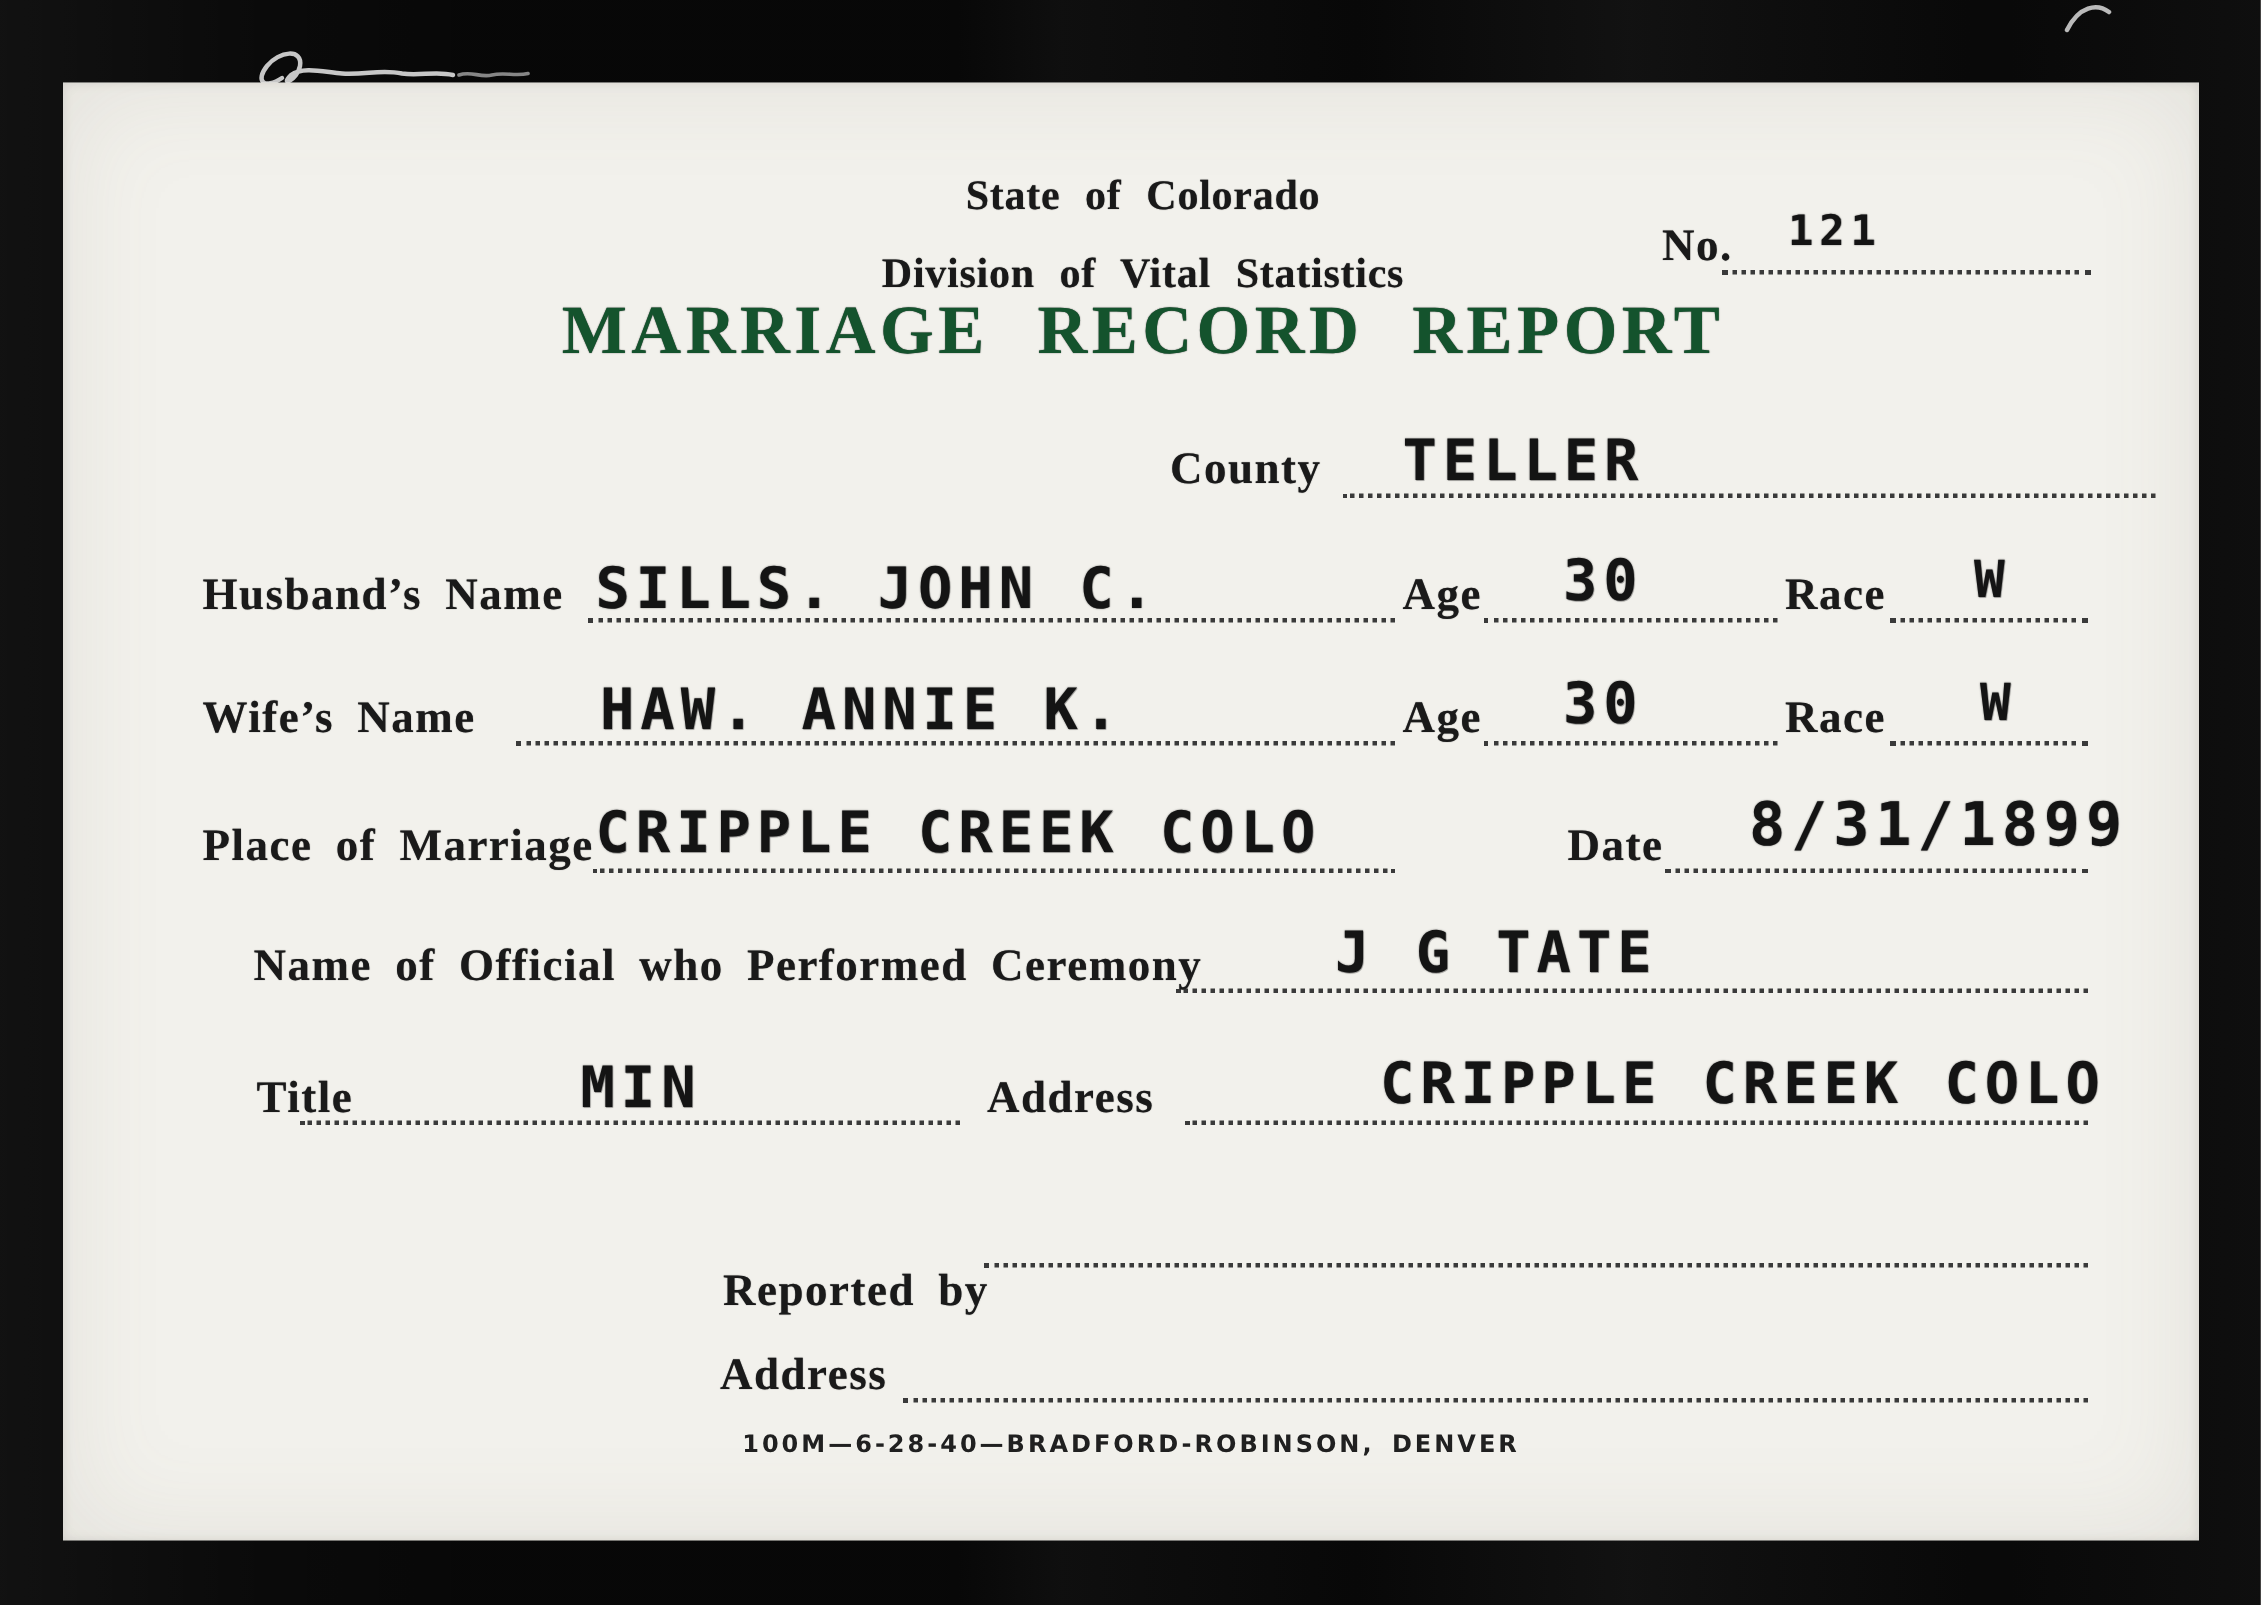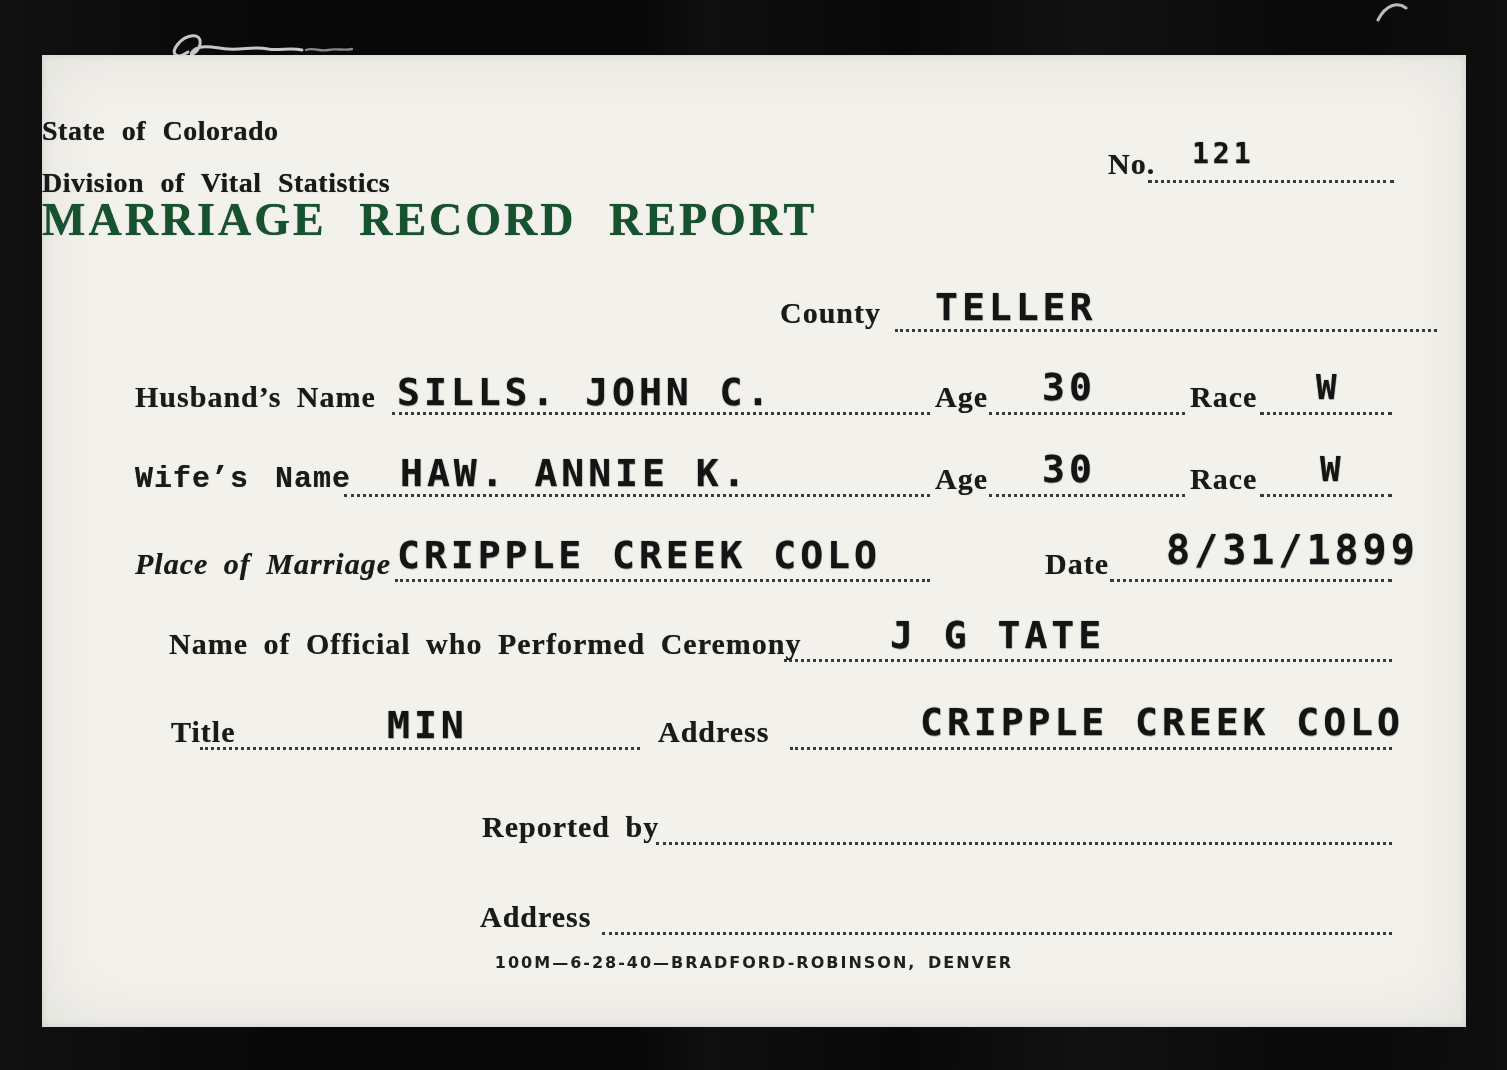--- a/index.html
+++ b/index.html
@@ -32,21 +32,21 @@
     height: 972px;
     background: #f2f1ec;
     box-shadow:
       inset 0 0 70px rgba(120,115,100,0.12),
       inset 0 0 8px rgba(0,0,0,0.10);
   }
   .card * { position: absolute; }
   .hdr-center {
     left: 0;
     width: 1440px;
-    text-align: left;
+    text-align: center;
     white-space: nowrap;
   }
   .hdr-small {
     font: 700 28px "Liberation Serif", serif;
     color: #191919;
     word-spacing: 9px;
     letter-spacing: 0.5px;
     text-shadow: 0 0 0.7px rgba(20,20,20,0.7);
   }
   .hdr-title {
@@ -118,49 +118,49 @@
   <div class="label" style="left:93px; top:325px;">Husband’s Name</div>
   <div class="dots" style="left:350px; top:357px; width:538px;"></div>
   <div class="typed" style="left:355px; top:315px;">SILLS. JOHN C.</div>
   <div class="label" style="left:893px; top:325px;">Age</div>
   <div class="dots" style="left:947px; top:357px; width:196px;"></div>
   <div class="typed" style="left:1000px; top:310px;">30</div>
   <div class="label" style="left:1148px; top:325px;">Race</div>
   <div class="dots" style="left:1218px; top:357px; width:132px;"></div>
   <div class="typed" style="left:1274px; top:312px; font-size:34px;">W</div>
 
-  <div class="label" style="left:93px; top:407px;font-family:Liberation Mono, monospace;">Wife’s Name</div>
+  <div class="label" style="left:93px; top:407px;">Wife’s Name</div>
   <div class="dots" style="left:302px; top:439px; width:586px;"></div>
   <div class="typed" style="left:358px; top:396px;">HAW. ANNIE K.</div>
   <div class="label" style="left:893px; top:407px;">Age</div>
   <div class="dots" style="left:947px; top:439px; width:196px;"></div>
   <div class="typed" style="left:1000px; top:392px;">30</div>
   <div class="label" style="left:1148px; top:407px;">Race</div>
   <div class="dots" style="left:1218px; top:439px; width:132px;"></div>
   <div class="typed" style="left:1278px; top:394px; font-size:34px;">W</div>
 
-  <div class="label" style="left:93px; top:492px;font-style:italic;">Place of Marriage</div>
+  <div class="label" style="left:93px; top:492px;">Place of Marriage</div>
   <div class="dots" style="left:353px; top:524px; width:535px;"></div>
   <div class="typed" style="left:355px; top:478px;">CRIPPLE CREEK COLO</div>
   <div class="label" style="left:1003px; top:492px;">Date</div>
   <div class="dots" style="left:1068px; top:524px; width:282px;"></div>
   <div class="typed" style="left:1124px; top:472px; font-size:40px;">8/31/1899</div>
 
   <div class="label" style="left:93px; top:572px;margin-left:34px;">Name of Official who Performed Ceremony</div>
   <div class="dots" style="left:742px; top:604px; width:608px;"></div>
   <div class="typed" style="left:848px; top:558px;">J G TATE</div>
 
   <div class="label" style="left:93px; top:660px;margin-left:36px;">Title</div>
   <div class="dots" style="left:158px; top:692px; width:440px;"></div>
   <div class="typed" style="left:345px; top:648px;">MIN</div>
   <div class="label" style="left:616px; top:660px;">Address</div>
   <div class="dots" style="left:748px; top:692px; width:602px;"></div>
   <div class="typed" style="left:878px; top:645px;">CRIPPLE CREEK COLO</div>
 
-  <div class="label" style="left:440px; top:755px;">Reported by</div>
+  <div class="label" style="left:440px; top:789px;">Reported by</div>
   <div class="dots" style="left:614px; top:787px; width:736px;"></div>
   <div class="typed" style="left:700px; top:745px;"></div>
 
   <div class="label" style="left:438px; top:845px;">Address</div>
   <div class="dots" style="left:560px; top:877px; width:790px;"></div>
   <div class="typed" style="left:700px; top:835px;"></div>
 
   <div class="footer-credit" style="top:898px;">100M—6-28-40—BRADFORD-ROBINSON, DENVER</div>
 
 </div>

